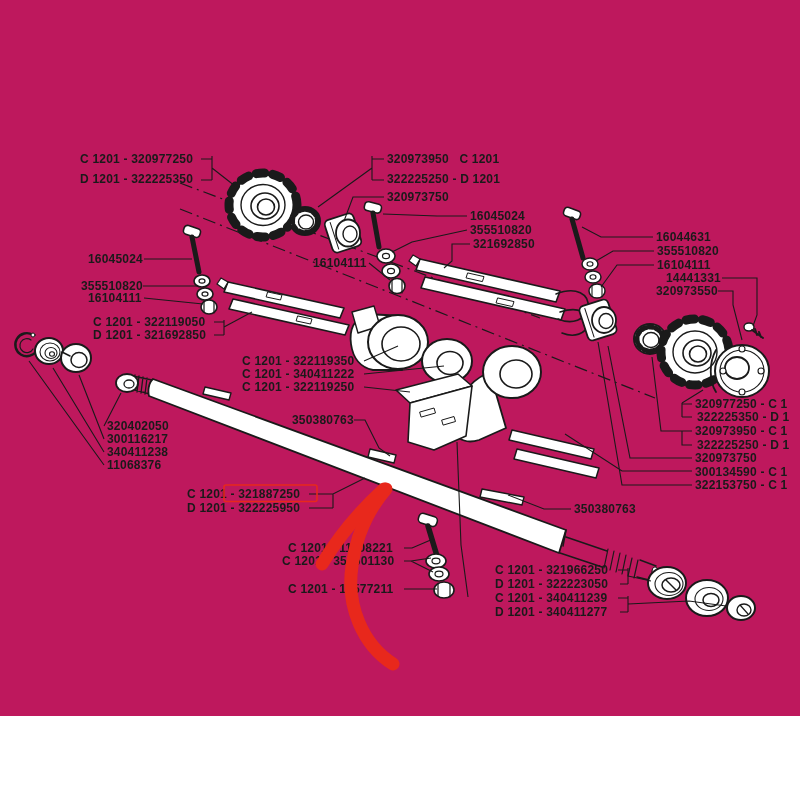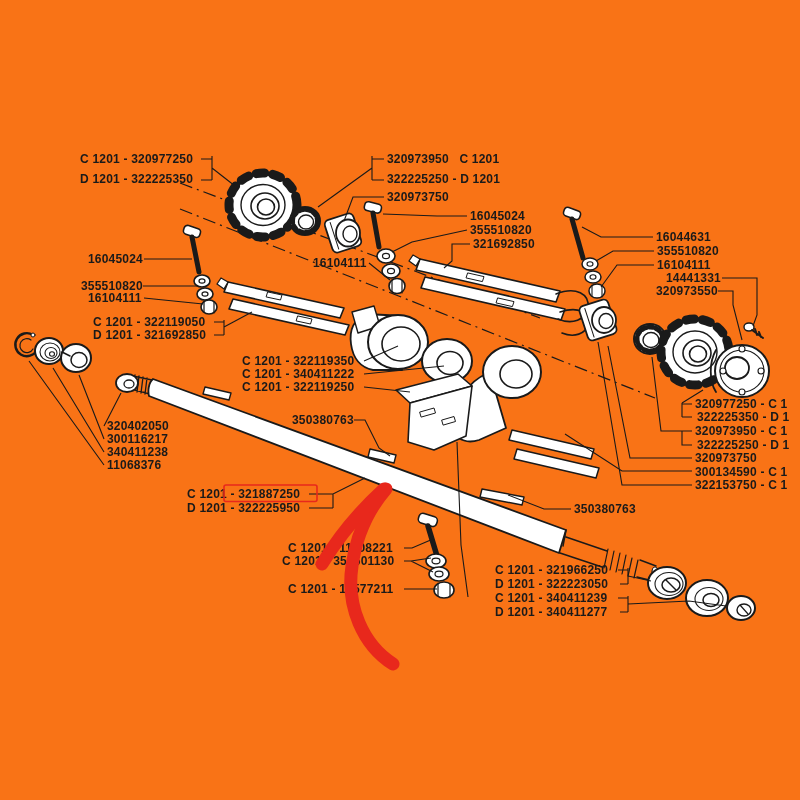--- a/index.html
+++ b/index.html
@@ -1,16 +1,16 @@
 <!DOCTYPE html>
 <html style="--ink: #1a1a1a; --hl: #e8281c;"><head>
 <meta charset="utf-8">
 <style>
   html,body{margin:0;padding:0;background:#fff;}
-  .stage{position:relative;width:800px;height:800px;background:#f97316;overflow:hidden;}
+  .stage{position:relative;width:800px;height:716px;background:#be185d;overflow:hidden;}
   svg{display:block;}
   svg text{font-family:"Liberation Sans","DejaVu Sans",sans-serif;font-weight:700;font-size:12px;fill:var(--ink,#1a1a1a);letter-spacing:.2px;}
   .ln{stroke:var(--ink,#1a1a1a);fill:none;}
   .fw{stroke:var(--ink,#1a1a1a);fill:#fff;}
   .hl{stroke:var(--hl,#e8281c);}
 </style>
 </head>
 <body>
 
 <div class="stage">

